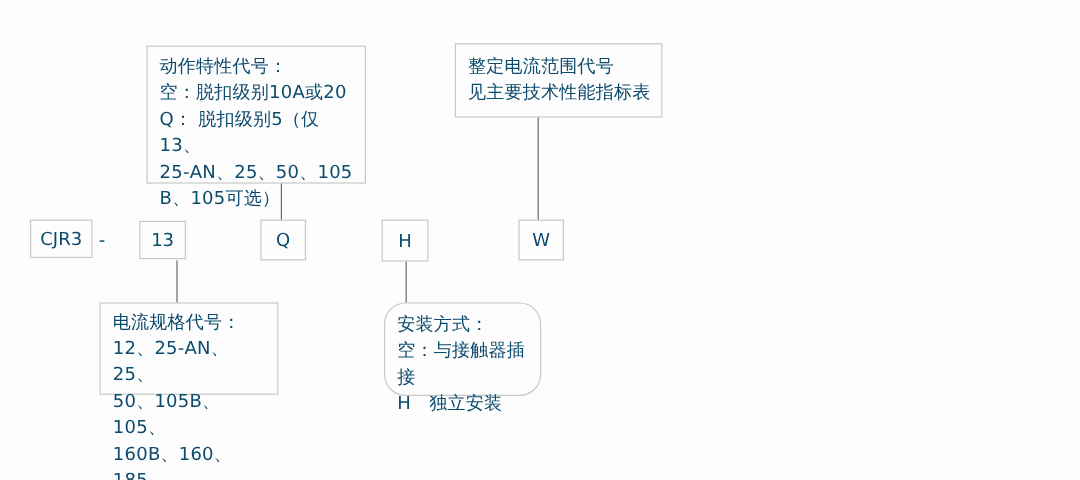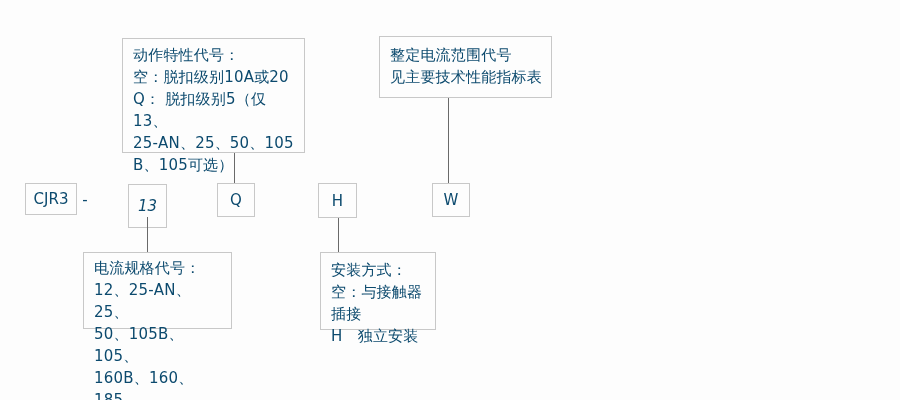--- a/index.html
+++ b/index.html
@@ -45,23 +45,23 @@
   }
   .connector {
     position: absolute;
     width: 1px;
     background: #6a6a6a;
   }
   
   #box-action        { left: 122px; top: 38px;  width: 183px; height: 115px; padding: 5px 8px 0 10px; }
   #box-setting       { left: 379px; top: 36px;  width: 173px; height: 62px;  padding: 7px 8px 0 10px; }
   #box-current-spec  { left: 83px;  top: 252px; width: 149px; height: 77px; padding: 4px 8px 0 10px; }
-  #box-mounting      { left: 320px; top: 252px; width: 116px; height: 78px;  padding: 6px 8px 0 10px; }
+  #box-mounting      { left: 320px; top: 252px; width: 131px; height: 78px;  padding: 6px 8px 0 10px; border-radius: 18px; }
   #box-prefix        { left: 25px;  top: 183px; width: 52px;  height: 32px; }
-  #box-seg-13        { left: 128px; top: 184px; width: 39px;  height: 44px; font-style: italic; }
+  #box-seg-13        { left: 116px; top: 184px; width: 39px;  height: 32px; }
   #box-seg-q         { left: 217px; top: 183px; width: 38px;  height: 34px; }
   #box-seg-h         { left: 318px; top: 183px; width: 39px;  height: 35px; }
   #box-seg-w         { left: 432px; top: 183px; width: 38px;  height: 34px; }
   #dash              { left: 78px;  top: 184px; width: 14px;  height: 32px; }
   #conn-action       { left: 234px; top: 153px; height: 30px; }
   #conn-setting      { left: 448px; top: 98px;  height: 85px; }
   #conn-current-spec { left: 147px; top: 217px; height: 35px; }
   #conn-mounting     { left: 338px; top: 218px; height: 34px; }
 </style>
 </head>

